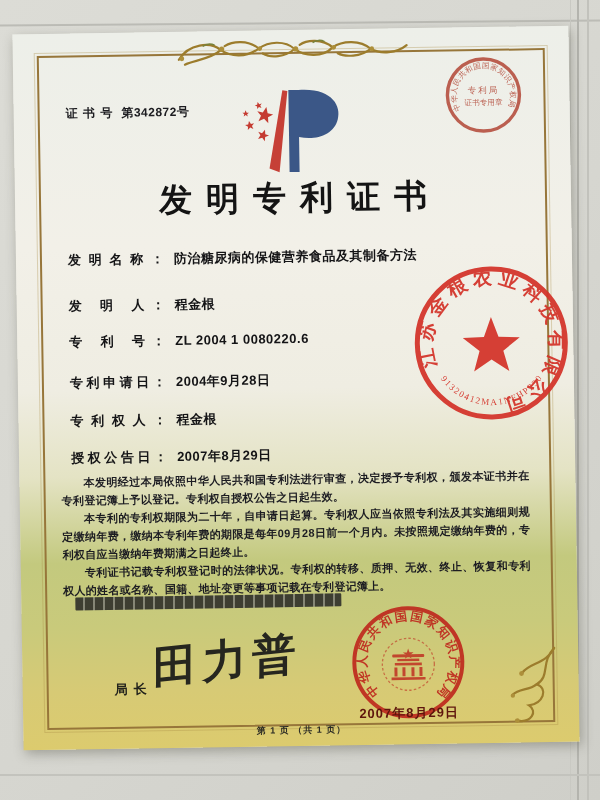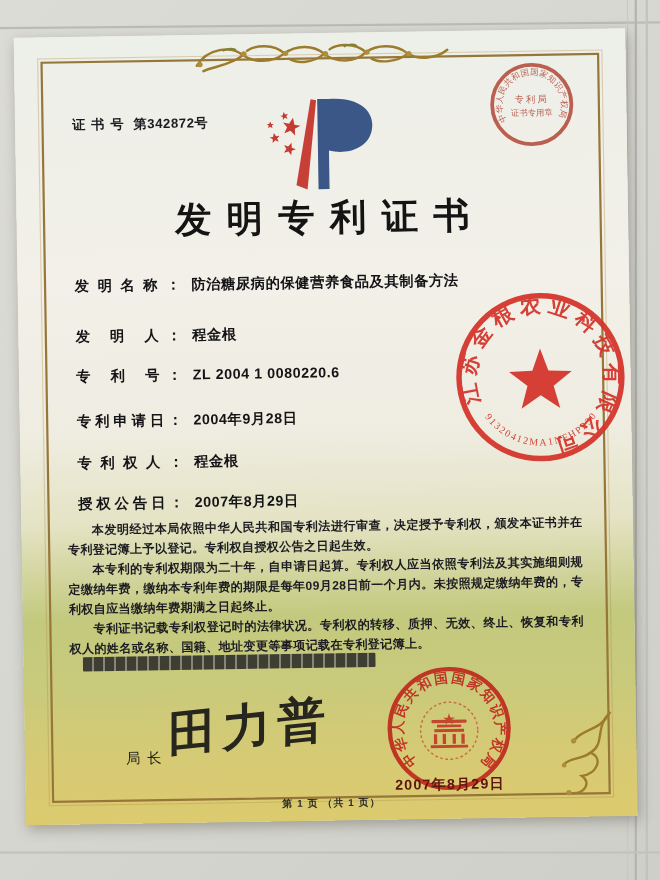--- a/index.html
+++ b/index.html
@@ -42,21 +42,21 @@
   .field-value { margin-left:10px; letter-spacing:0.5px; }
 
   .body-text { position:absolute; left:42px; top:440px; width:468px; color:#1c1c22; }
   .body-text p { font-size:11px; font-weight:600; line-height:1.64; text-align:justify;
     text-indent:2em; letter-spacing:0.3px; }
 
   .barcode { position:absolute; left:54px; top:564px; width:266px; height:13px;
     background:repeating-linear-gradient(90deg,#2b2b27 0 8px,#7d7d75 8px 10px);
     border-radius:1px; opacity:.88; }
 
-  .director { position:absolute; left:92px; top:648px; font-size:13px; font-weight:400;
+  .director { position:absolute; left:92px; top:648px; font-size:13px; font-weight:700;
     color:#23231c; letter-spacing:6px; }
   .signature { position:absolute; left:130px; top:600px; font-size:44px; font-weight:600;
     color:#26261f; transform:rotate(-5deg) skewX(-6deg); letter-spacing:6px;
     font-family:"Liberation Serif", serif; }
 
   .seal-box { position:absolute; }
   .tax-stamp { left:428px; top:26px; width:84px; height:84px; opacity:.88; }
   .company-seal { left:392px; top:234px; width:164px; height:164px; opacity:.94; }
   .office-seal { left:324px; top:572px; width:124px; height:124px; opacity:.92; }
 

